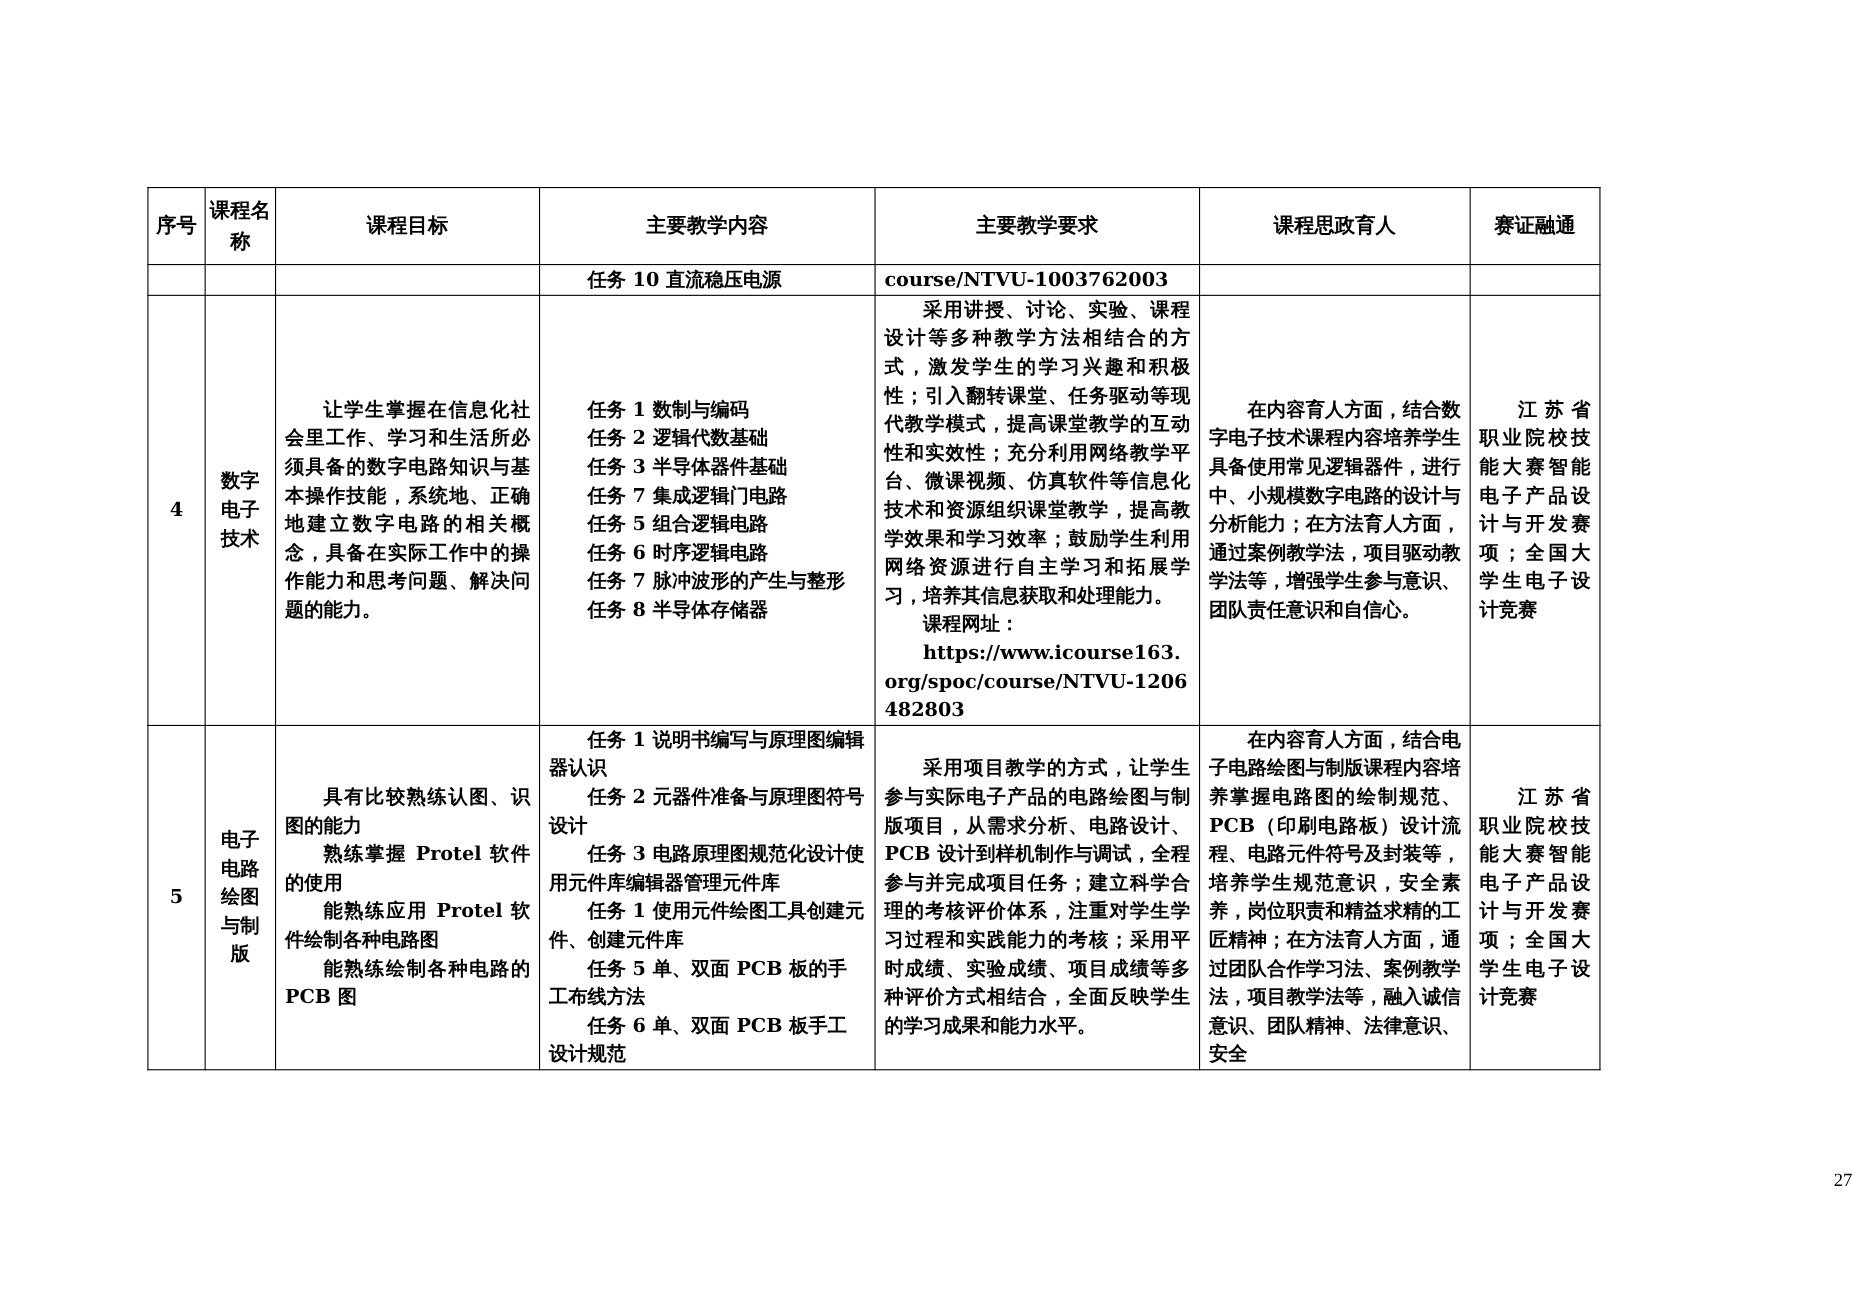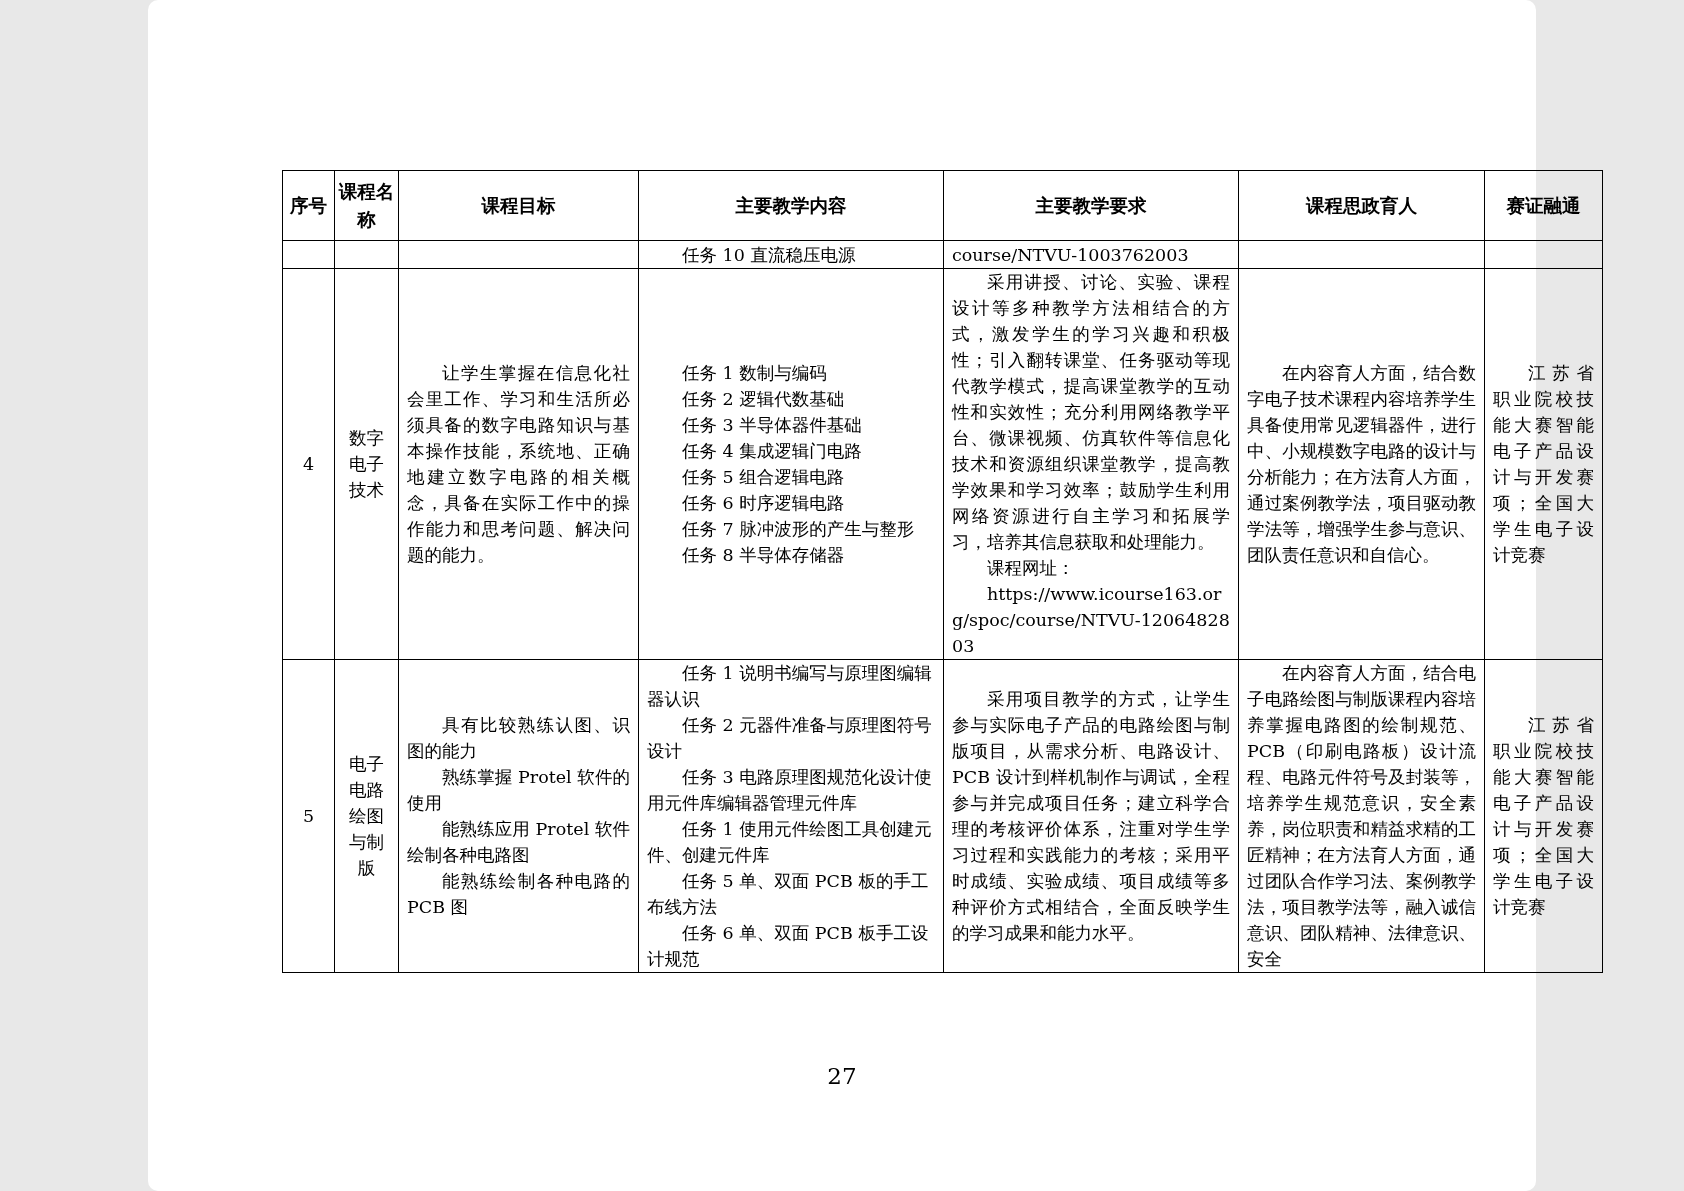--- a/index.html
+++ b/index.html
@@ -1,37 +1,36 @@
 <!DOCTYPE html>
 <html lang="zh"><head>
 <meta charset="utf-8">
 <style>
   html,body{margin:0;padding:0;background:#e8e8e8;}
   .page{
     position:relative;
-    width:1388px;height:1191px;
+    width:1684px;height:1191px;
     margin:0 auto;
     background:#ffffff;
     font-family:"DejaVu Serif","Liberation Serif",serif;
     color:#000;
-    border-radius:10px;
   }
   table.curr{
     position:absolute;left:134px;top:170px;
     width:1320px;
     border-collapse:collapse;
     table-layout:fixed;
   }
   table.curr td,table.curr th{
     border:1px solid #000;
     vertical-align:middle;
     padding:0 8px;
     font-size:17.5px;
     line-height:26px;
-    font-weight:normal;
+    font-weight:bold;
     overflow:hidden;
     word-wrap:break-word;
   }
   table.curr th{
     font-weight:bold;
     font-size:18.5px;
     line-height:28px;
     text-align:center;
     padding:0 2px;
   }
@@ -46,21 +45,21 @@
   td.c-obj{text-align:justify;}
   td.c-content{text-align:left;}
   td.c-req{text-align:justify;}
   td.c-ideo{text-align:justify;}
   td.c-comp{padding:0 17px;text-align:justify;margin-left:41px;}
   p{margin:0;padding:0;}
   p.indent{text-indent:2em;}
   p.url{text-indent:2em;word-break:break-all;text-align:left;}
   .page-number{
     position:absolute;left:0;top:1063px;width:100%;
-    text-align:center;font-size:23px;
+    text-align:right;font-size:17px;font-family:Liberation Serif, serif;
   }
 </style>
 </head>
 <body>
 
 <div class="page">
 
   <table class="curr">
     <colgroup>
       <col style="width:52px">
@@ -100,21 +99,21 @@
     <tr class="r4">
       <td class="c-idx">4</td>
       <td class="c-name">数字电子技术</td>
       <td class="c-obj">
         <p class="indent">让学生掌握在信息化社会里工作、学习和生活所必须具备的数字电路知识与基本操作技能，系统地、正确地建立数字电路的相关概念，具备在实际工作中的操作能力和思考问题、解决问题的能力。</p>
       </td>
       <td class="c-content">
         <p class="indent">任务 1 数制与编码</p>
         <p class="indent">任务 2 逻辑代数基础</p>
         <p class="indent">任务 3 半导体器件基础</p>
-        <p class="indent">任务 4 集成逻辑门电路</p>
+        <p class="indent">任务 7 集成逻辑门电路</p>
         <p class="indent">任务 5 组合逻辑电路</p>
         <p class="indent">任务 6 时序逻辑电路</p>
         <p class="indent">任务 7 脉冲波形的产生与整形</p>
         <p class="indent">任务 8 半导体存储器</p>
       </td>
       <td class="c-req">
         <p class="indent">采用讲授、讨论、实验、课程设计等多种教学方法相结合的方式，激发学生的学习兴趣和积极性；引入翻转课堂、任务驱动等现代教学模式，提高课堂教学的互动性和实效性；充分利用网络教学平台、微课视频、仿真软件等信息化技术和资源组织课堂教学，提高教学效果和学习效率；鼓励学生利用网络资源进行自主学习和拓展学习，培养其信息获取和处理能力。</p>
         <p class="indent">课程网址：</p>
         <p class="url">https://www.icourse163.org/spoc/course/NTVU-1206482803</p>
       </td>

